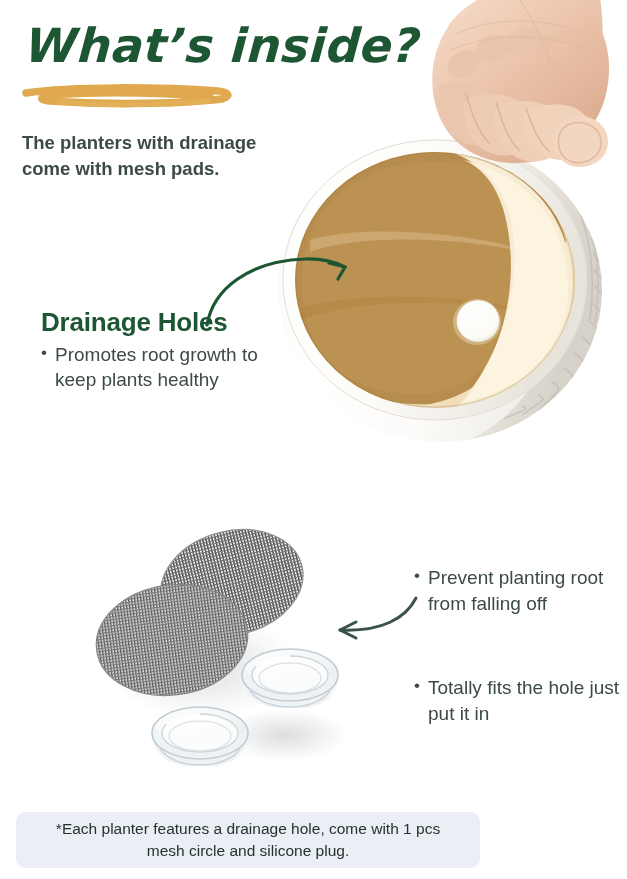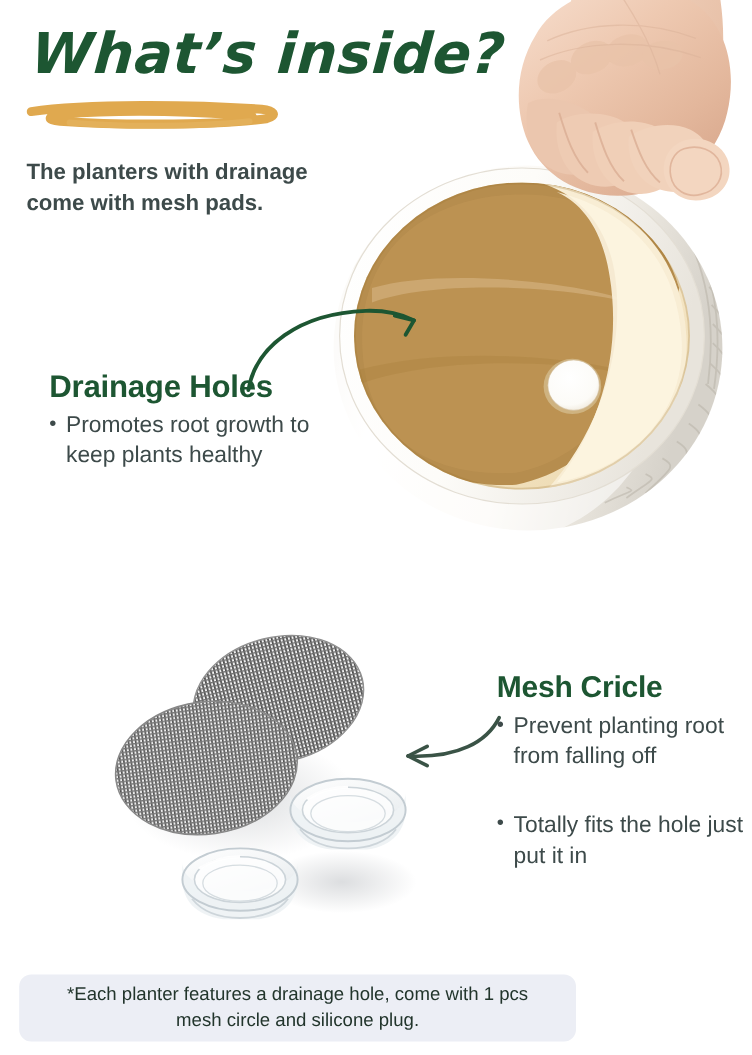--- a/index.html
+++ b/index.html
@@ -324,21 +324,20 @@
       </g>
     </svg>
   </div>
 
   <svg id="arrow-mesh" viewBox="0 0 110 62">
     <path d="M98 10 C 88 30 64 44 22 42" fill="none" stroke="#3a5346" stroke-width="3" stroke-linecap="round"></path>
     <path d="M22 42 L38 34 M22 42 L38 50" fill="none" stroke="#3a5346" stroke-width="3" stroke-linecap="round" stroke-linejoin="round"></path>
   </svg>
 
   <div id="mesh-block">
-    <div class="sec-head">Mesh Cricle</div>
     <ul class="sec-bullets">
       <li>Prevent planting root from falling off</li>
     </ul>
   </div>
 
   <div id="plug-block">
     <ul class="sec-bullets">
       <li>Totally fits the hole just put it in</li>
     </ul>
   </div>

